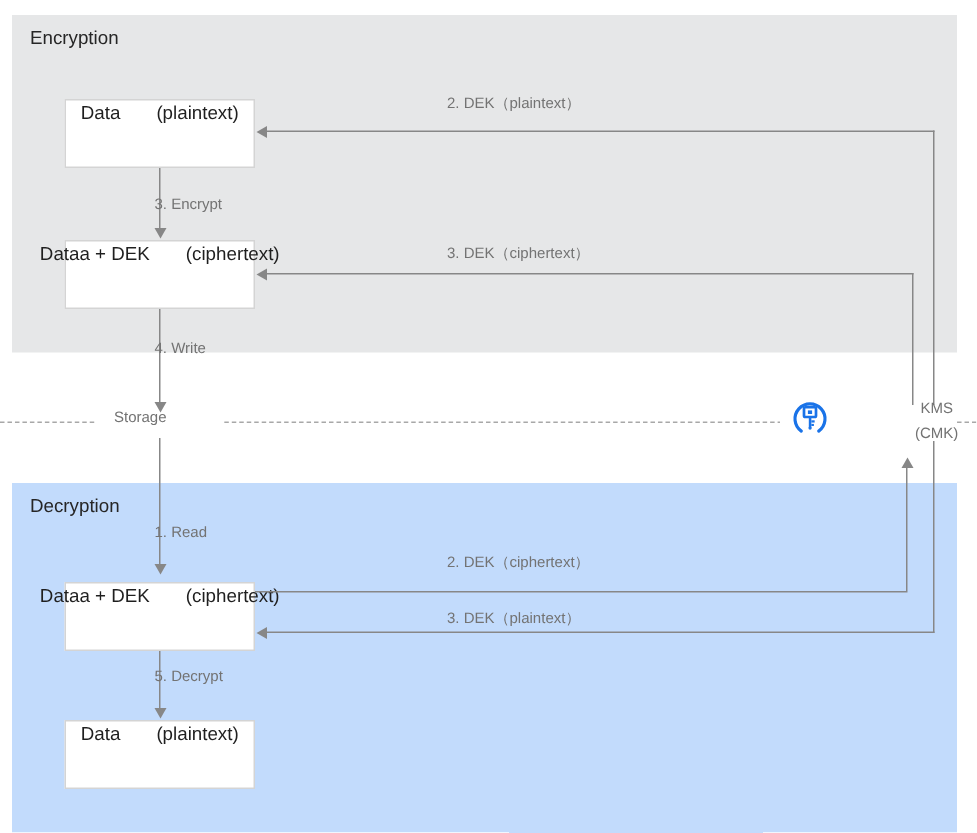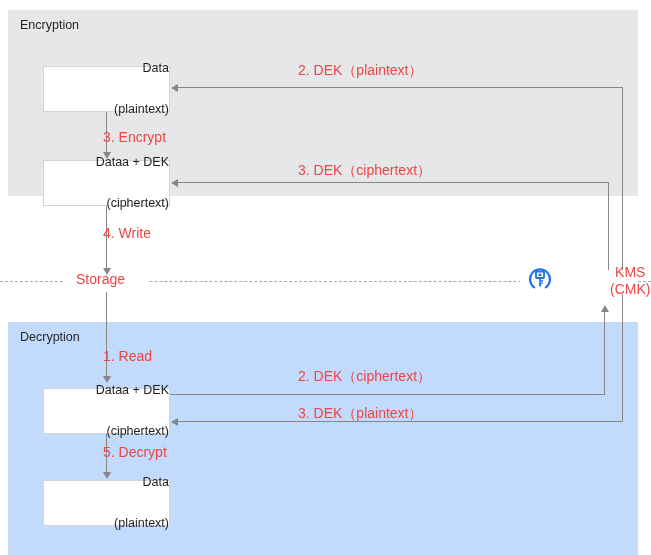--- a/index.html
+++ b/index.html
@@ -21,21 +21,21 @@
 
   
   .zone {
     position: absolute;
     box-sizing: border-box;
   }
   .zone-enc {
     left: 8px;
     top: 10px;
     width: 630px;
-    height: 186px;
+    height: 225px;
     background: #e6e7e8;
   }
   .zone-dec {
     left: 8px;
     top: 322px;
     width: 630px;
     height: 284px;
     background: #c2dbfc;
   }
   .zone-label {
@@ -47,41 +47,41 @@
     white-space: nowrap;
   }
 
   
   .node {
     position: absolute;
     box-sizing: border-box;
     background: #ffffff;
     border: 1px solid #d4d4d4;
     display: flex;
-    flex-direction: column;
-    align-items: flex-end;
+    flex-direction: row;
+    align-items: flex-start;
     justify-content: center;
     font-size: 12.5px;
     color: #1f1f1f;
     line-height: 17px;
     white-space: nowrap;
     gap: 24px;
   }
   .node .l1, .node .l2 { display: block; }
 
   .node-data-plain   { left: 43px; top: 66px;  width: 127px; height: 46px; }
   .node-data-dek-enc { left: 43px; top: 160px; width: 127px; height: 46px; }
   .node-data-dek-dec { left: 43px; top: 388px; width: 127px; height: 46px; }
   .node-data-plain2  { left: 43px; top: 480px; width: 127px; height: 46px; }
 
   
   .txt {
     position: absolute;
-    font-size: 14px;
-    color: #ef4444;
+    font-size: 10px;
+    color: #737373;
     white-space: nowrap;
     line-height: 16px;
   }
   .txt-center { text-align: center; }
 
   .lbl-encrypt  { left: 103px; top: 129px; }
   .lbl-write    { left: 103px; top: 225px; }
   .lbl-read     { left: 103px; top: 348px; }
   .lbl-decrypt  { left: 103px; top: 444px; }
 

